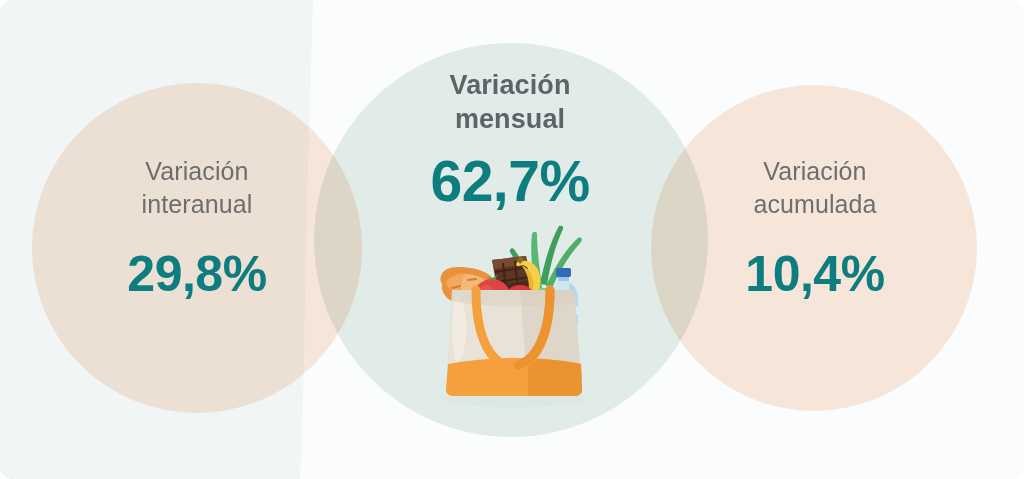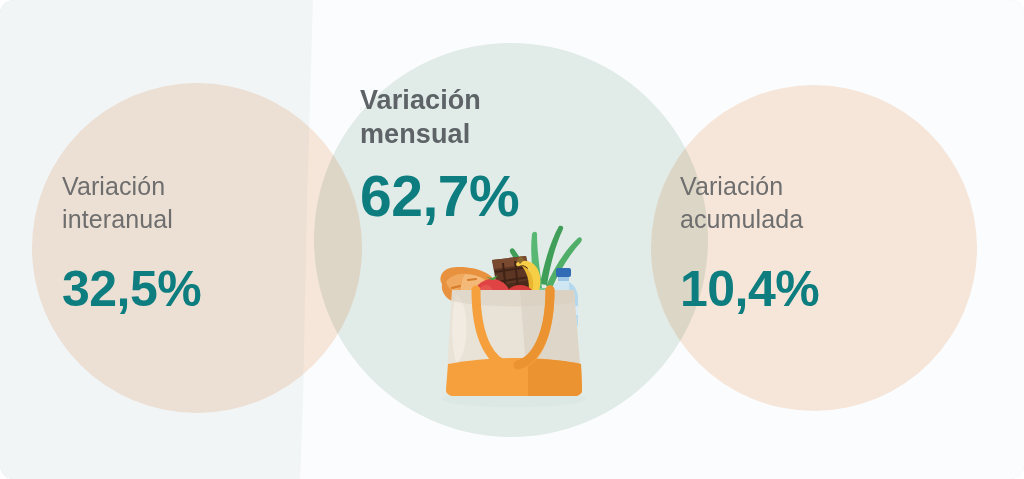--- a/index.html
+++ b/index.html
@@ -65,23 +65,22 @@
     left: 651px;
     top: 85px;
     width: 326px;
     height: 326px;
     background: #fae9dc;
   }
 
   
   .stat {
     position: absolute;
-    text-align: left;
+    text-align: center;
     z-index: 5;
-    margin-top: 15px;
   }
   .stat-label {
     color: #6e6e6e;
     font-size: 25px;
     line-height: 1.32;
     letter-spacing: 0.1px;
     white-space: pre-line;
   }
   .stat-value {
     color: #0d7d7f;
@@ -141,21 +140,21 @@
   <div class="bg-layer bg-left"></div>
   <div class="bg-layer bg-right"></div>
 
   <div class="circle" id="circle-left"></div>
   <div class="circle" id="circle-center"></div>
   <div class="circle" id="circle-right"></div>
 
   <div class="stat" id="stat-side-left">
     <div class="stat-label">Variación
 interanual</div>
-    <div class="stat-value">32,5%</div>
+    <div class="stat-value">29,8%</div>
   </div>
 
   <div class="stat" id="stat-center">
     <div class="stat-label">Variación
 mensual</div>
     <div class="stat-value">62,7%</div>
   </div>
 
   <div class="stat" id="stat-side-right">
     <div class="stat-label">Variación

